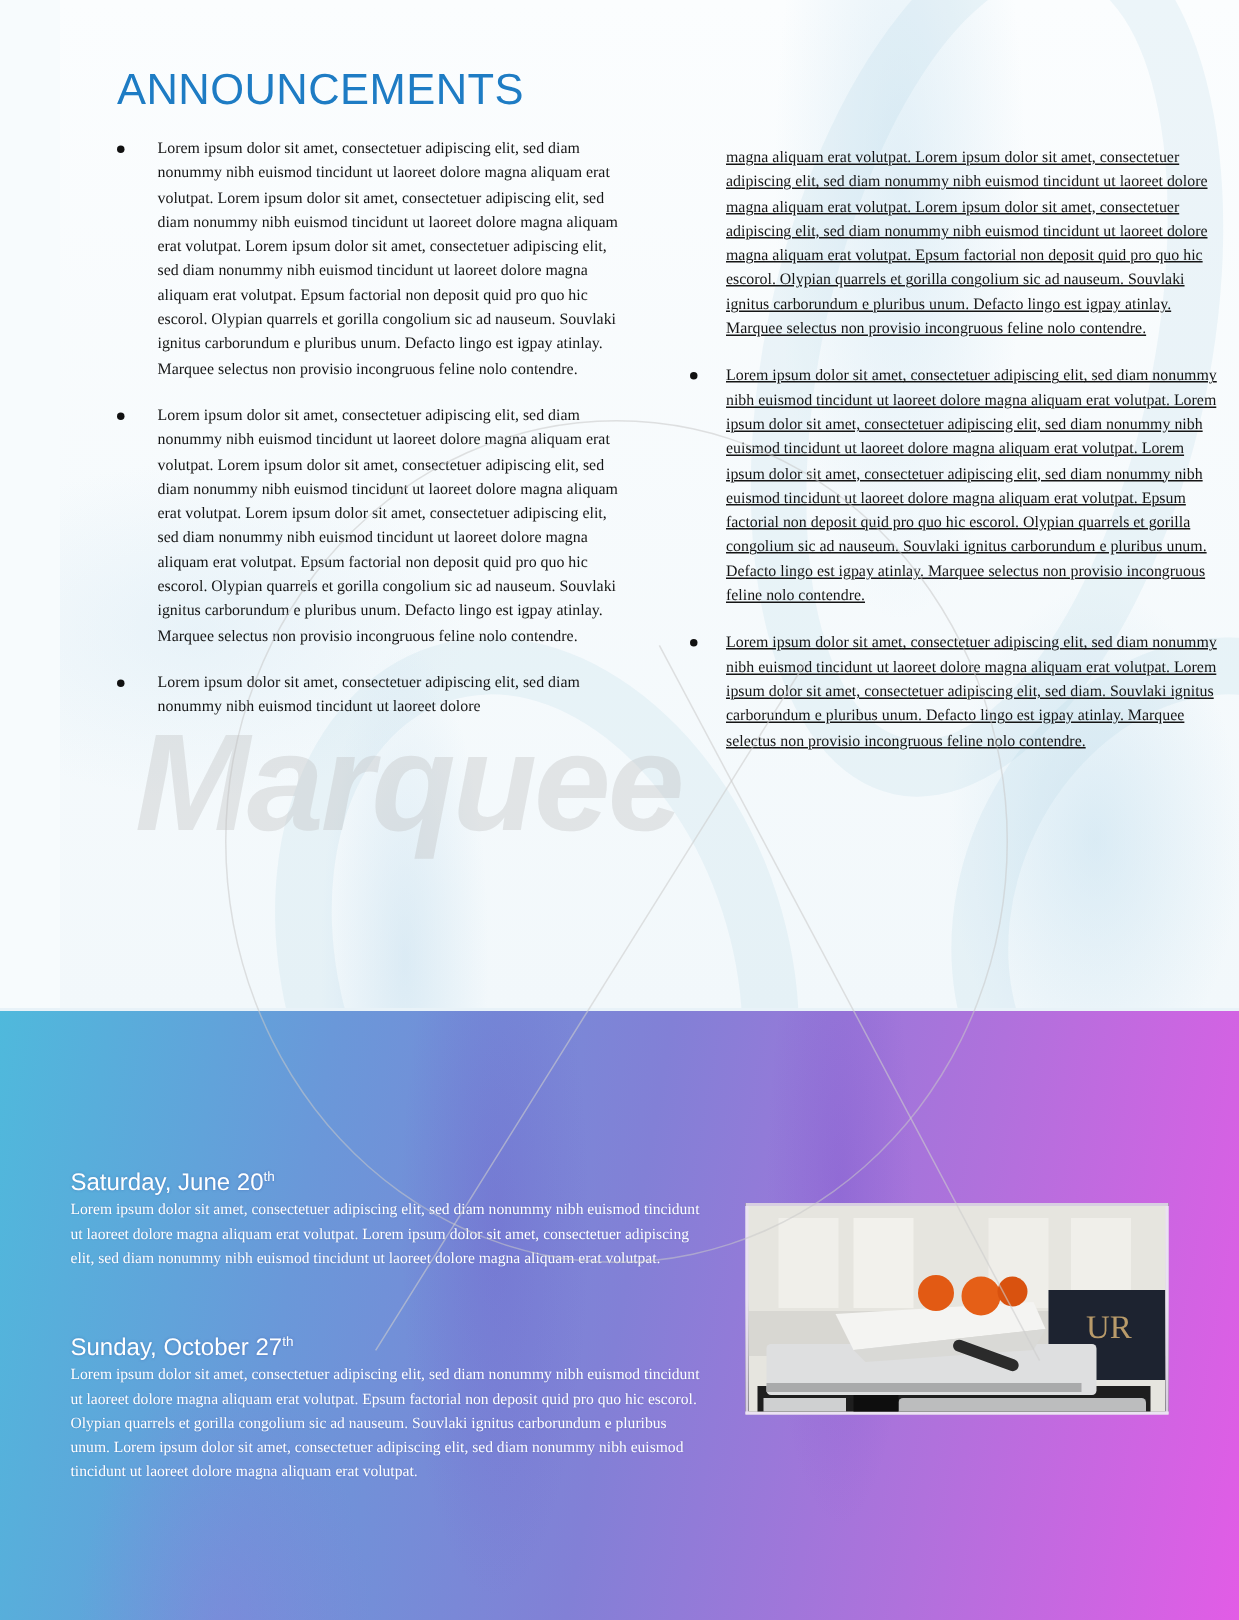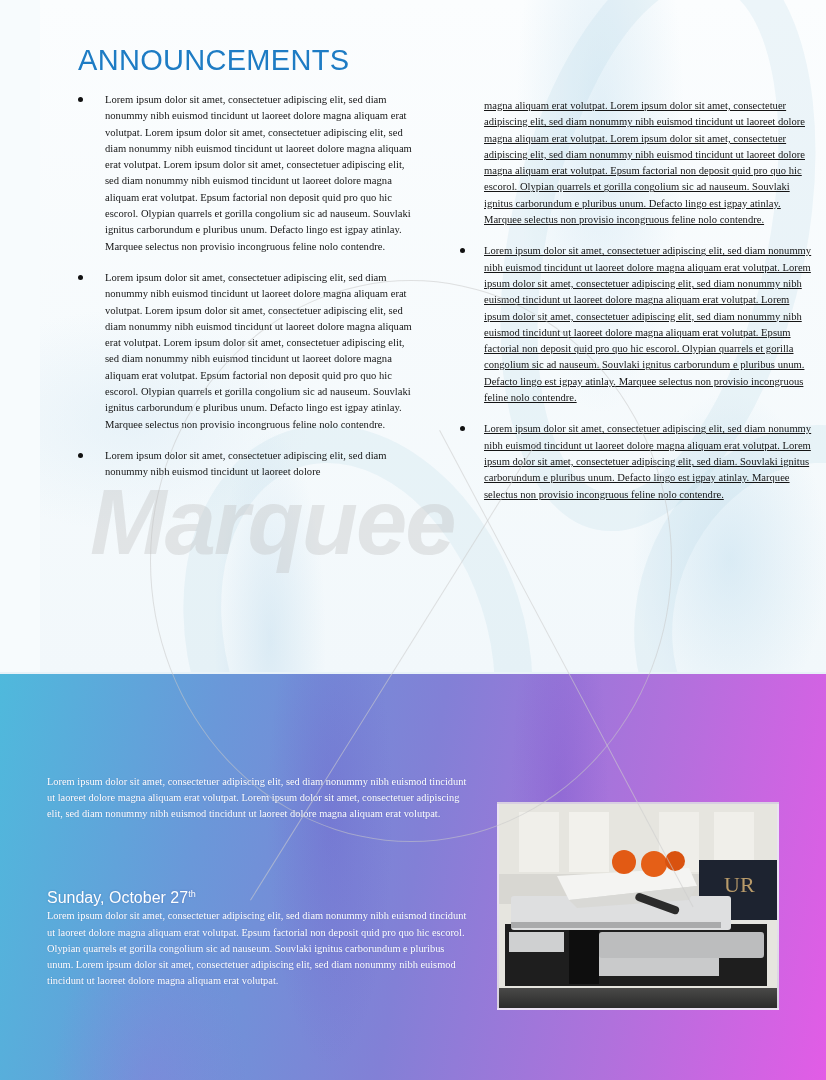--- a/index.html
+++ b/index.html
@@ -136,21 +136,21 @@
     }
     .event-body {
       font-size: 10.4px;
       line-height: 16.2px;
       margin: 0;
       text-shadow: 0 0 1px rgba(40,60,140,0.35);
     }
     .photo {
       position: absolute;
       left: 497px; top: 128px;
-      width: 282px; height: 208px;
+      width: 282px; height: 141px;
       border: 2px solid rgba(235,225,245,0.9);
       box-sizing: border-box;
       overflow: hidden;
       background: linear-gradient(180deg, #e9e8e2 0%, #dcdbd6 45%, #2a2a2a 100%);
     }
   </style>
 </head>
 <body>
 
 <div class="top-area">
@@ -186,20 +186,21 @@
     <div class="bullet-item cont">
       <span class="bullet-dot"></span>
       <span>Lorem ipsum dolor sit amet, consectetuer adipiscing elit, sed diam nonummy nibh euismod tincidunt ut laoreet dolore magna aliquam erat volutpat. Lorem ipsum dolor sit amet, consectetuer adipiscing elit, sed diam. Souvlaki ignitus carborundum e pluribus unum. Defacto lingo est igpay atinlay. Marquee selectus non provisio incongruous feline nolo contendre.</span>
     </div>
   </div>
 </div>
 
 <div class="events-band">
 
   <div class="event event-1">
+    <p class="event-date"><span>Saturday, June 20</span><sup>th</sup></p>
     <p class="event-body">Lorem ipsum dolor sit amet, consectetuer adipiscing elit, sed diam nonummy nibh euismod tincidunt ut laoreet dolore magna aliquam erat volutpat. Lorem ipsum dolor sit amet, consectetuer adipiscing elit, sed diam nonummy nibh euismod tincidunt ut laoreet dolore magna aliquam erat volutpat.</p>
   </div>
 
   <div class="event event-2">
     <p class="event-date"><span>Sunday, October 27</span><sup>th</sup></p>
     <p class="event-body">Lorem ipsum dolor sit amet, consectetuer adipiscing elit, sed diam nonummy nibh euismod tincidunt ut laoreet dolore magna aliquam erat volutpat. Epsum factorial non deposit quid pro quo hic escorol. Olypian quarrels et gorilla congolium sic ad nauseum. Souvlaki ignitus carborundum e pluribus unum. Lorem ipsum dolor sit amet, consectetuer adipiscing elit, sed diam nonummy nibh euismod tincidunt ut laoreet dolore magna aliquam erat volutpat.</p>
   </div>
 
   <div class="photo">
     <svg width="278" height="184" viewBox="0 0 278 184">

